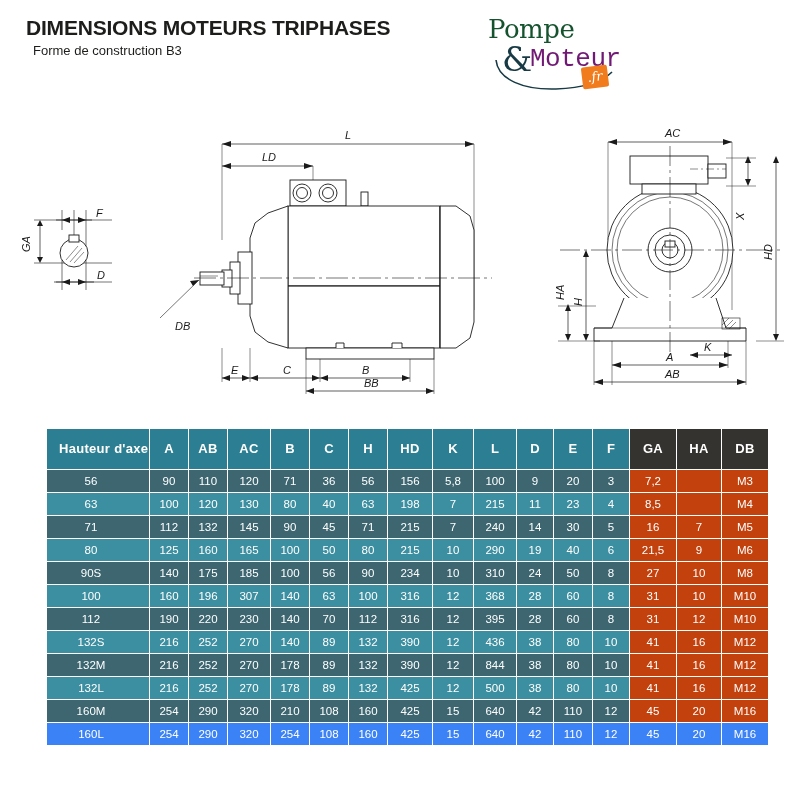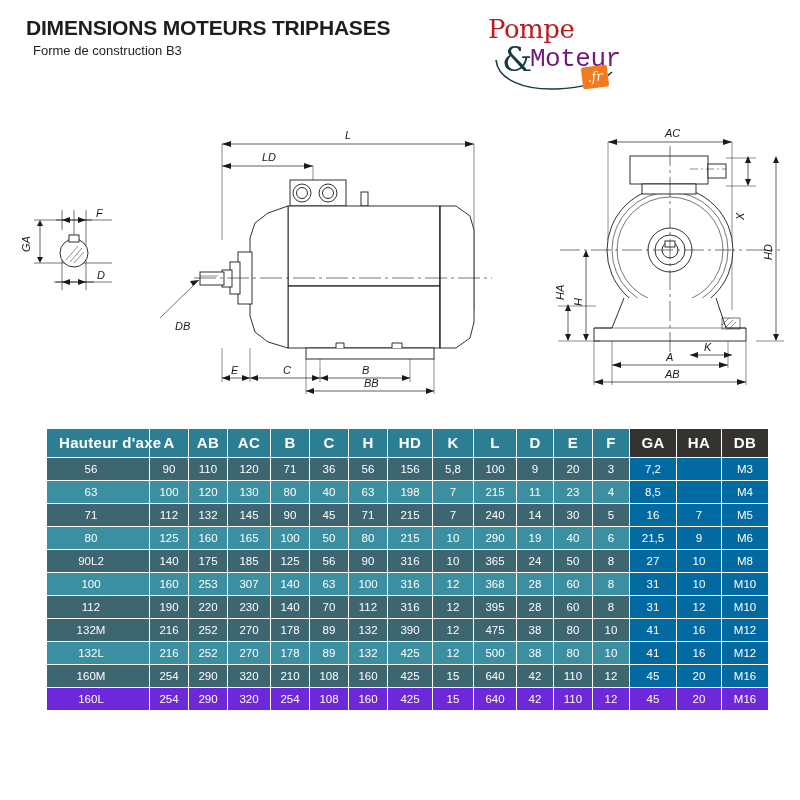--- a/index.html
+++ b/index.html
@@ -42,21 +42,21 @@
   #logo {
     position: absolute;
     right: 8px; top: 14px;
     width: 150px; height: 80px;
   }
   #logo-pompe {
     position: absolute;
     left: 10px; top: 0px;
     font-family: "DejaVu Serif", serif;
     font-size: 26px;
-    color: #b91c1c;
+    color: #14532d;
     letter-spacing: -0.5px;
   }
   #logo-amp {
     position: absolute;
     left: 24px; top: 25px;
     font-family: "DejaVu Serif", serif;
     font-size: 34px;
     color: #173a44;
   }
   #logo-moteur {
@@ -114,37 +114,37 @@
     text-align: center;
     vertical-align: middle;
     font-weight: normal;
     padding: 0;
     line-height: 22px;
     white-space: nowrap;
   }
   #spec-table thead th {
     background: #2c7f92;
     font-weight: bold;
-    font-size: 15px;
+    font-size: 13px;
     letter-spacing: 0.3px;
-    height: 28px;
+    height: 40px;
     line-height: 24px;
     margin-left: 20px;
   }
   #spec-table thead th.dark {
     background: #35332f;
   }
   #spec-table thead th.name-col {
     background: #2c7f92;
   }
   tr.rowA td { background: #3d6670; }
   tr.rowB td { background: #3c8fa0; }
-  tr.rowA td.dark, tr.rowB td.dark { background: #0369a1; }
+  tr.rowA td.dark, tr.rowB td.dark { background: #c2410c; }
   tr.highlight td,
-  tr.highlight td.dark { background: #6d28d9; }
+  tr.highlight td.dark { background: #3b82f6; }
   #spec-table td.name-col { text-align: center; padding-right: 14px; }
   #spec-table th.name-col  { text-align: left;  padding-left: 12px; }
 </style>
 </head>
 <body>
 
 <div id="header">
   <div id="title">DIMENSIONS MOTEURS TRIPHASES</div>
   <div id="subtitle">Forme de construction B3</div>
 
@@ -466,41 +466,41 @@
         <td>10</td>
         <td>290</td>
         <td>19</td>
         <td>40</td>
         <td>6</td>
         <td class="dark">21,5</td>
         <td class="dark">9</td>
         <td class="dark">M6</td>
       </tr>
       <tr class="rowA">
-        <td class="name-col">90L2</td>
+        <td class="name-col">90S</td>
         <td>140</td>
         <td>175</td>
         <td>185</td>
-        <td>125</td>
+        <td>100</td>
         <td>56</td>
         <td>90</td>
-        <td>316</td>
+        <td>234</td>
         <td>10</td>
-        <td>365</td>
+        <td>310</td>
         <td>24</td>
         <td>50</td>
         <td>8</td>
         <td class="dark">27</td>
         <td class="dark">10</td>
         <td class="dark">M8</td>
       </tr>
       <tr class="rowB">
         <td class="name-col">100</td>
         <td>160</td>
-        <td>253</td>
+        <td>196</td>
         <td>307</td>
         <td>140</td>
         <td>63</td>
         <td>100</td>
         <td>316</td>
         <td>12</td>
         <td>368</td>
         <td>28</td>
         <td>60</td>
         <td>8</td>
@@ -519,31 +519,49 @@
         <td>316</td>
         <td>12</td>
         <td>395</td>
         <td>28</td>
         <td>60</td>
         <td>8</td>
         <td class="dark">31</td>
         <td class="dark">12</td>
         <td class="dark">M10</td>
       </tr>
+      <tr class="rowB">
+        <td class="name-col">132S</td>
+        <td>216</td>
+        <td>252</td>
+        <td>270</td>
+        <td>140</td>
+        <td>89</td>
+        <td>132</td>
+        <td>390</td>
+        <td>12</td>
+        <td>436</td>
+        <td>38</td>
+        <td>80</td>
+        <td>10</td>
+        <td class="dark">41</td>
+        <td class="dark">16</td>
+        <td class="dark">M12</td>
+      </tr>
       <tr class="rowA">
         <td class="name-col">132M</td>
         <td>216</td>
         <td>252</td>
         <td>270</td>
         <td>178</td>
         <td>89</td>
         <td>132</td>
         <td>390</td>
         <td>12</td>
-        <td>475</td>
+        <td>844</td>
         <td>38</td>
         <td>80</td>
         <td>10</td>
         <td class="dark">41</td>
         <td class="dark">16</td>
         <td class="dark">M12</td>
       </tr>
       <tr class="rowB">
         <td class="name-col">132L</td>
         <td>216</td>

